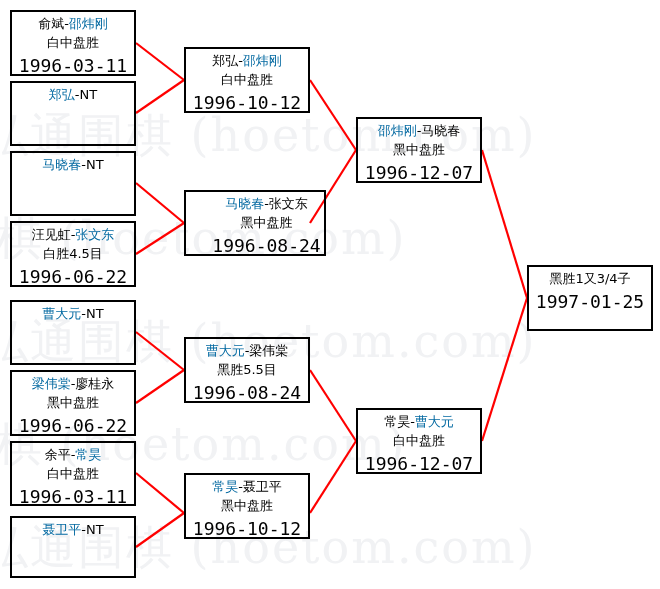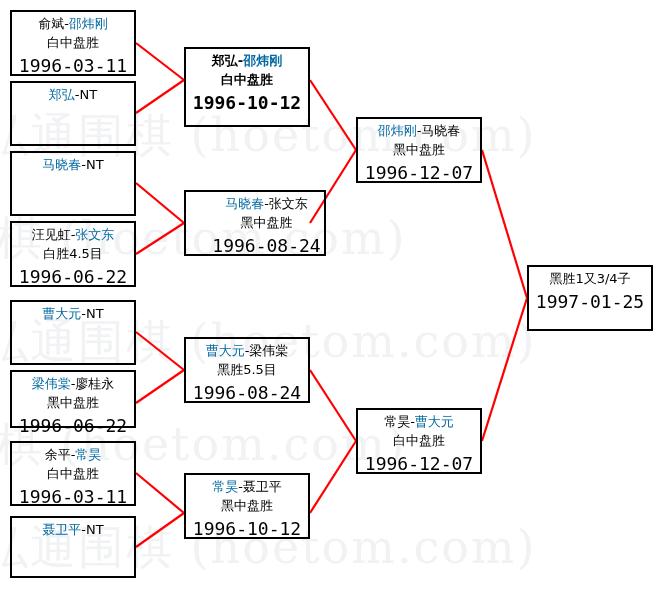--- a/index.html
+++ b/index.html
@@ -126,34 +126,34 @@
         <span class="line players"><span class="pl-win">马晓春</span><span class="pl-sep">-</span><span class="pl-lose">NT</span></span>
       </div>
       <div class="match-box" style="left: 10px; top: 221px; width: 126px; height: 66px; border-color: rgb(0, 0, 0);">
         <span class="line players"><span class="pl-lose">汪见虹</span><span class="pl-sep">-</span><span class="pl-win">张文东</span></span>
         <span class="line result">白胜4.5目</span>
         <span class="line date">1996-06-22</span>
       </div>
       <div class="match-box" style="left: 10px; top: 300px; width: 126px; height: 65px; border-color: rgb(0, 0, 0);">
         <span class="line players"><span class="pl-win">曹大元</span><span class="pl-sep">-</span><span class="pl-lose">NT</span></span>
       </div>
-      <div class="match-box" style="left: 10px; top: 370px; width: 126px; height: 58px; border-color: rgb(0, 0, 0); text-align: center;">
+      <div class="match-box" style="left: 10px; top: 370px; width: 126px; height: 66px; border-color: rgb(0, 0, 0); text-align: center;">
         <span class="line players"><span class="pl-win">梁伟棠</span><span class="pl-sep">-</span><span class="pl-lose">廖桂永</span></span>
         <span class="line result">黑中盘胜</span>
         <span class="line date">1996-06-22</span>
       </div>
       <div class="match-box" style="left: 10px; top: 441px; width: 126px; height: 65px; border-color: rgb(0, 0, 0);">
         <span class="line players"><span class="pl-lose">余平</span><span class="pl-sep">-</span><span class="pl-win">常昊</span></span>
         <span class="line result">白中盘胜</span>
         <span class="line date">1996-03-11</span>
       </div>
       <div class="match-box" style="left: 10px; top: 516px; width: 126px; height: 62px; border-color: rgb(0, 0, 0);">
         <span class="line players"><span class="pl-win">聂卫平</span><span class="pl-sep">-</span><span class="pl-lose">NT</span></span>
       </div>
-      <div class="match-box" style="left: 184px; top: 47px; width: 126px; height: 80px; border-color: rgb(0, 0, 0); font-weight: bold;">
+      <div class="match-box" style="left: 184px; top: 47px; width: 126px; height: 66px; border-color: rgb(0, 0, 0);">
         <span class="line players"><span class="pl-lose">郑弘</span><span class="pl-sep">-</span><span class="pl-win">邵炜刚</span></span>
         <span class="line result">白中盘胜</span>
         <span class="line date">1996-10-12</span>
       </div>
       <div class="match-box" style="left: 184px; top: 190px; width: 142px; height: 66px; border-color: rgb(0, 0, 0); padding-left: 23px;">
         <span class="line players"><span class="pl-win">马晓春</span><span class="pl-sep">-</span><span class="pl-lose">张文东</span></span>
         <span class="line result">黑中盘胜</span>
         <span class="line date">1996-08-24</span>
       </div>
       <div class="match-box" style="left: 184px; top: 337px; width: 126px; height: 66px; border-color: rgb(0, 0, 0);">

